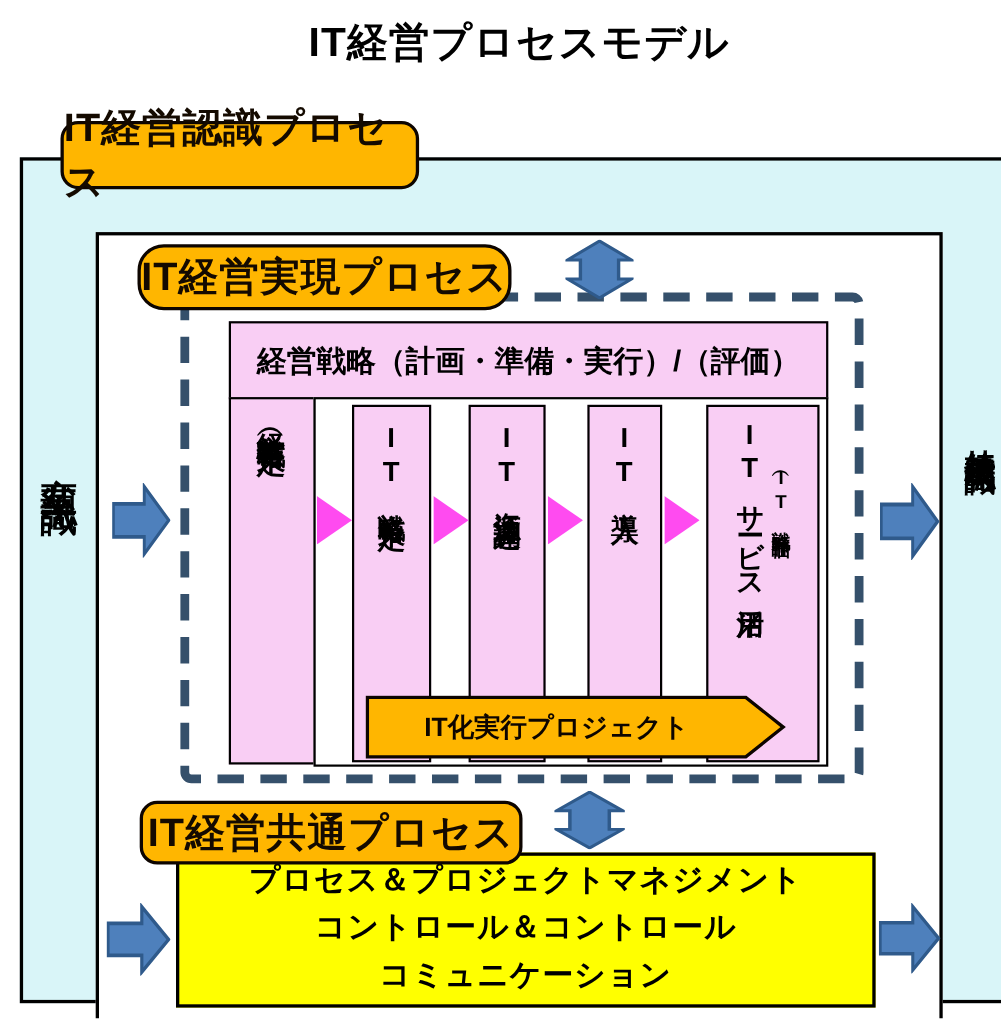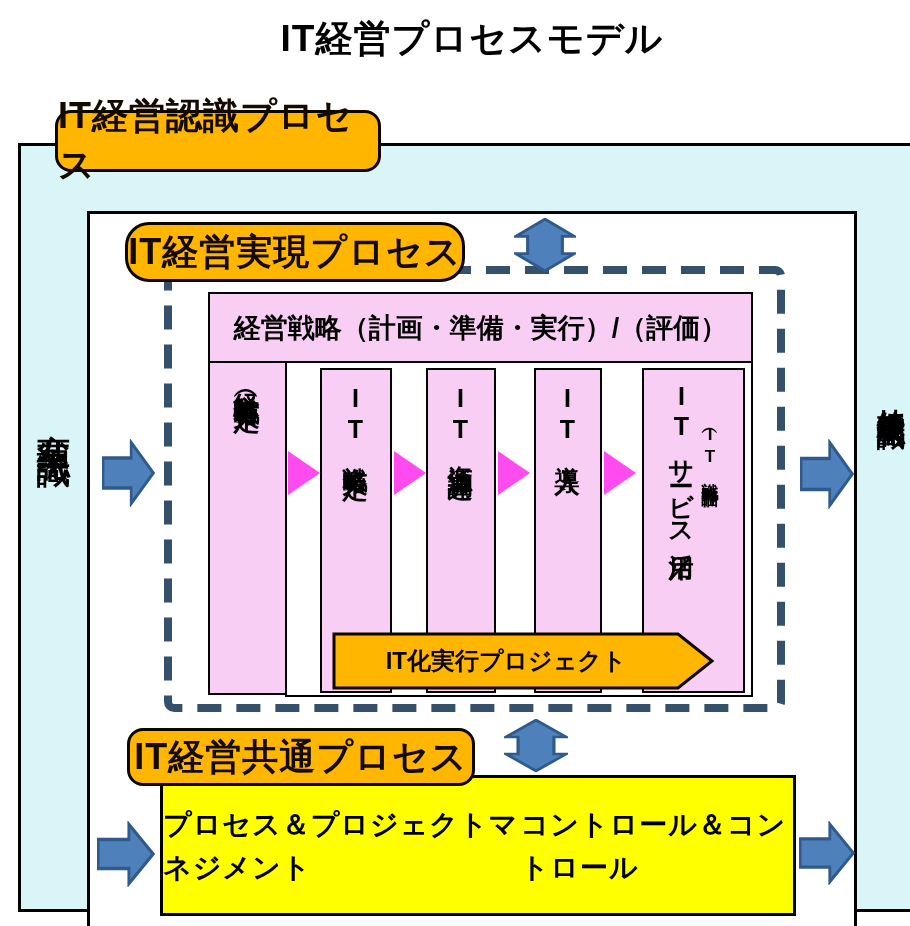--- a/index.html
+++ b/index.html
@@ -48,21 +48,21 @@
   .tri-1{left:271px;top:451px;}
   .tri-2{left:377px;top:451px;}
   .tri-3{left:481px;top:451px;}
   .tri-4{left:587px;top:451px;}
   
   .banner{left:315px;top:632px;width:384px;height:58px;z-index:7;}
   .banner-text{left:315px;top:632px;width:348px;height:58px;display:flex;align-items:center;justify-content:center;font-size:24px;font-weight:bold;color:#0d0500;z-index:7;}
   
   .yellow-box{
     left:143px;top:775px;width:636px;height:141px;background:#FFFF00;border:3px solid #000;z-index:6;
-    display:flex;flex-direction:row;align-items:center;
+    display:flex;flex-direction:column;align-items:center;
   }
   .yellow-line{font-size:28px;font-weight:bold;color:#000;line-height:43px;letter-spacing:1px;}
   
   .blue-arrow{z-index:9;}
   .arrow-left-mid{left:85px;top:439px;width:53px;height:68px;}
   .arrow-right-mid{left:783px;top:439px;width:54px;height:70px;}
   .arrow-left-bottom{left:80px;top:821px;width:58px;height:66px;}
   .arrow-right-bottom{left:782px;top:821px;width:56px;height:64px;}
   .arrow-updown-top{left:497px;top:218px;width:62px;height:54px;}
   .arrow-updown-bottom{left:487px;top:719px;width:64px;height:53px;}
@@ -144,20 +144,21 @@
   </div>
   <div class="abs banner-text">IT化実行プロジェクト</div>
 
   <div class="abs orange-label label-recognition">IT経営認識プロセス</div>
   <div class="abs orange-label label-realization">IT経営実現プロセス</div>
   <div class="abs orange-label label-common">IT経営共通プロセス</div>
 
   <div class="abs yellow-box">
     <div class="yellow-line">プロセス＆プロジェクトマネジメント</div>
     <div class="yellow-line">コントロール＆コントロール</div>
+    <div class="yellow-line">コミュニケーション</div>
   </div>
 
   <div class="abs blue-arrow arrow-left-mid">
     <svg width="53" height="68" viewBox="0 0 100 100" preserveAspectRatio="none">
       <polygon points="2,28 55,28 55,5 97,50 55,95 55,72 2,72" fill="#4E80BC" stroke="#2F5A8B" stroke-width="5"></polygon>
     </svg>
   </div>
   <div class="abs blue-arrow arrow-right-mid">
     <svg width="54" height="70" viewBox="0 0 100 100" preserveAspectRatio="none">
       <polygon points="2,28 55,28 55,5 97,50 55,95 55,72 2,72" fill="#4E80BC" stroke="#2F5A8B" stroke-width="5"></polygon>

